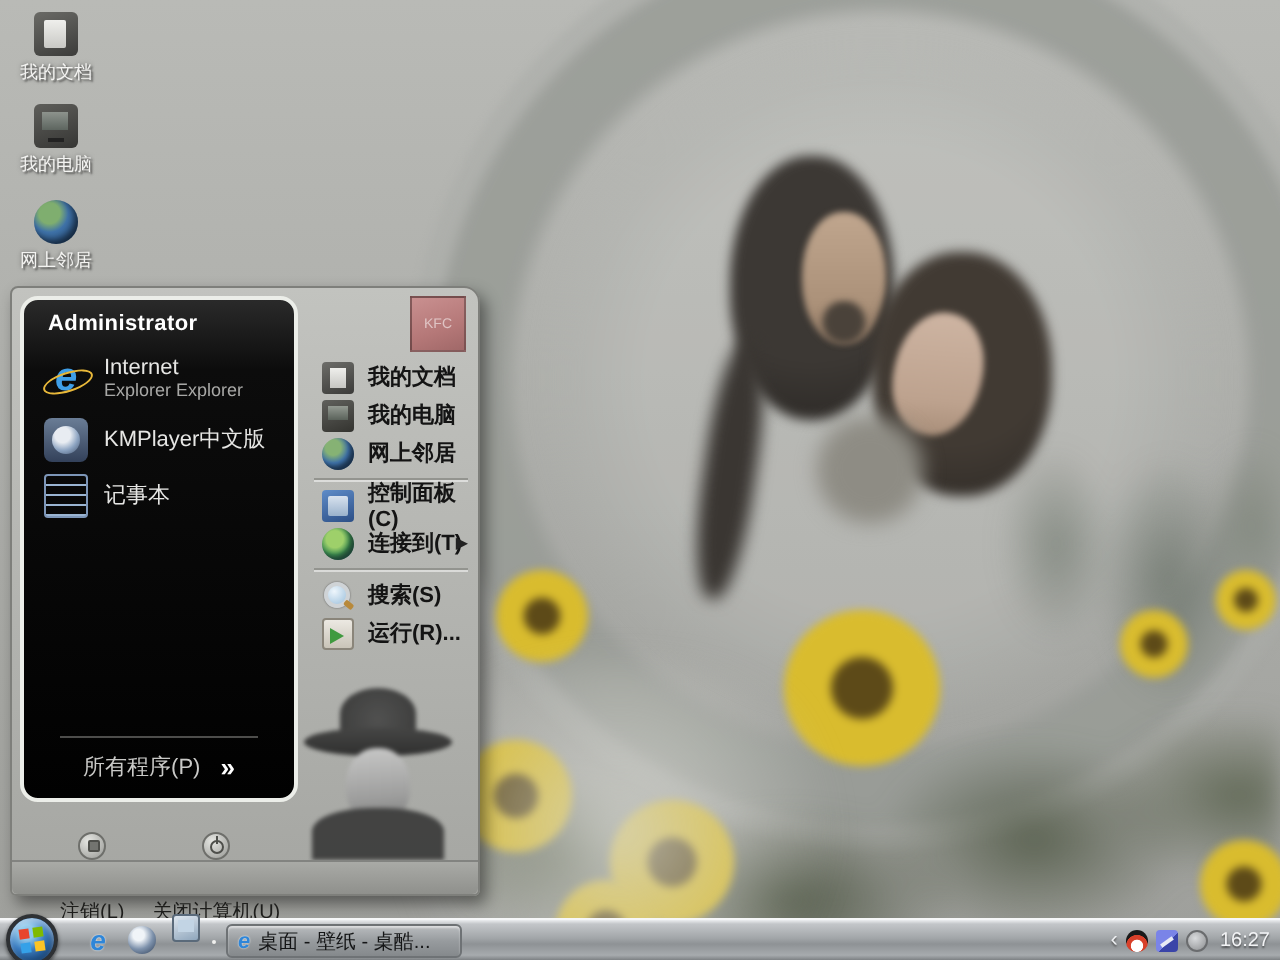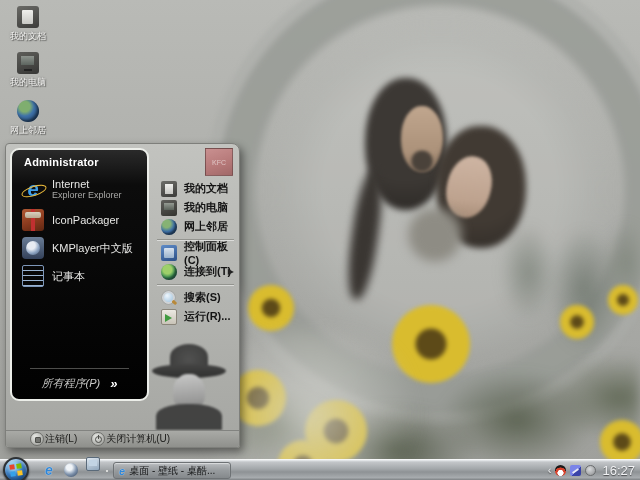--- a/index.html
+++ b/index.html
@@ -98,21 +98,21 @@
   .i-iconpkg{background:linear-gradient(160deg,#b05a34 0%,#8a3a1e 55%,#5e2712 100%);border-radius:3px;position:relative;}
   .i-iconpkg::after{content:"";position:absolute;left:3px;top:3px;width:16px;height:6px;background:linear-gradient(#d8d0c0,#b8a890);border-radius:2px;}
   .i-iconpkg::before{content:"";position:absolute;left:9px;top:0;width:4px;height:22px;background:#c03030;}
   .i-paint{background:linear-gradient(135deg,#e04040 0 30%,#3fa04a 30% 58%,#3f62c8 58% 100%);border-radius:4px 10px 4px 10px;position:relative;transform:rotate(-8deg);}
   .i-paint::after{content:"";position:absolute;left:9px;top:-3px;width:4px;height:10px;background:#e8e4da;border-radius:2px;transform:rotate(30deg);}
   .i-km{border-radius:4px;background:linear-gradient(180deg,#6a7d96 0%,#33415a 100%);position:relative;}
   .i-km::after{content:"";position:absolute;left:4px;top:4px;width:14px;height:14px;border-radius:50%;background:radial-gradient(circle at 38% 32%,#e8ecf2 0 30%,#8da4c2 60%,#40506a 100%);}
   .i-winrar{position:relative;background:linear-gradient(180deg,#4a66c8 0 33%,#c84a4a 33% 66%,#c8a34a 66% 100%);border-radius:2px;transform:rotate(-4deg);box-shadow:1px 1px 0 #222;}
   .i-notepad{background:linear-gradient(#eef4fc,#bcd2ec);border:1px solid #7d96b8;border-radius:2px;box-sizing:border-box;
     background-image:repeating-linear-gradient(180deg,transparent 0 4px,#9ab4d2 4px 5px);}
-  .sm-allprog{position:absolute;left:0;right:0;bottom:8px;display:flex;align-items:flex-end;gap:10px;justify-content:center;cursor:pointer;font-style:italic;}
+  .sm-allprog{position:absolute;left:0;right:0;bottom:8px;display:flex;align-items:flex-end;gap:10px;justify-content:center;cursor:pointer;}
   .sm-allprog .t{color:#c9c9c7;font-size:11px;}
   .sm-allprog .a{color:#fff;font-size:13px;font-weight:bold;}
   .sm-sep-dark{position:absolute;left:18px;right:18px;bottom:30px;height:1px;background:#4d4d4b;}
   
   .sm-right{position:absolute;left:147px;top:2px;right:3px;bottom:17px;}
   .avatar{position:absolute;right:3px;top:2px;width:26px;height:26px;border:1px solid rgba(60,40,40,.45);
     background:linear-gradient(160deg,#c99090 0%,#b57878 60%,#a06868 100%);
     color:rgba(255,255,255,.55);font-size:7px;display:flex;align-items:center;justify-content:center;}
   .sm-right-list{position:absolute;left:2px;top:33px;right:0;}
   .rc-item{display:flex;align-items:center;gap:7px;height:19px;padding-left:6px;cursor:pointer;position:relative;}
@@ -135,21 +135,21 @@
   .rc-sep{height:1px;background:#93948f;box-shadow:0 1px 0 rgba(255,255,255,.5);margin:3px 2px;}
   .watermark{position:absolute;right:4px;bottom:0;width:86px;height:92px;opacity:.8;filter:blur(1px) grayscale(1);}
   .wm-hatdome{position:absolute;left:24px;top:6px;width:38px;height:26px;border-radius:50% 50% 20% 20%;background:radial-gradient(circle at 50% 60%,#3a3a3a,#1e1e1e);}
   .wm-hatbrim{position:absolute;left:6px;top:26px;width:74px;height:14px;border-radius:50%;background:linear-gradient(#2c2c2c,#111);}
   .wm-face{position:absolute;left:27px;top:36px;width:32px;height:38px;border-radius:46%;background:linear-gradient(175deg,#cfcfcb 0%,#9a9a96 65%,#6e6e6a 100%);}
   .wm-shoulder{position:absolute;left:10px;top:66px;width:66px;height:26px;border-radius:45% 45% 0 0;background:#2a2a28;}
   
   .sm-footer{position:absolute;left:0;right:0;bottom:0;height:16px;
     background:linear-gradient(180deg,#a9aaa6,#8f908c);border-top:1px solid #828380;
     border-radius:0 0 3px 3px;display:flex;align-items:center;gap:14px;padding-left:24px;}
-  .ft-btn{display:flex;align-items:center;gap:1px;cursor:pointer;}
+  .ft-btn{display:flex;align-items:center;gap:19px;cursor:pointer;flex-direction:column;}
   .ft-btn .txt{font-size:10px;color:#1d1d1b;}
   .ft-ico{width:12px;height:12px;border-radius:50%;border:1px solid #6e6f6b;
     background:radial-gradient(circle at 35% 30%,#e6e7e3,#979894);position:relative;}
   .ft-ico::after{content:"";position:absolute;left:4px;top:2px;width:3px;height:7px;background:#55565??;}
   .ft-ico.lock::after{content:"";position:absolute;left:3.5px;top:3.5px;width:4px;height:4px;border:1px solid #4e4f4b;border-radius:1px;background:#737470;}
   .ft-ico.power::after{content:"";position:absolute;left:3px;top:3px;width:5px;height:5px;border:1px solid #4e4f4b;border-radius:50%;}
   .ft-ico.power::before{content:"";position:absolute;left:5.5px;top:1.5px;width:1px;height:4px;background:#4e4f4b;}
   
   .taskbar{position:absolute;left:0;bottom:0;width:640px;height:20px;
     background:linear-gradient(180deg,#eceef0 0%,#c3c6c9 10%,#a2a6a9 45%,#8e9295 60%,#a7abae 88%,#7d8184 100%);
@@ -175,21 +175,21 @@
     display:flex;align-items:center;gap:4px;padding:0 5px;}
   .task-btn .mini-ie{color:#2f86d8;font-size:11px;font-weight:bold;font-style:italic;text-shadow:0 0 1px #fff;}
   .task-btn .txt{font-size:10px;color:#15161?;color:#141516;white-space:nowrap;overflow:hidden;text-overflow:ellipsis;}
   .tray{position:absolute;right:2px;bottom:0;height:20px;display:flex;align-items:center;gap:4px;padding-right:3px;}
   .chev{color:#eef0f2;font-size:11px;line-height:20px;text-shadow:0 1px 1px #555;cursor:pointer;}
   .tray-ico{width:11px;height:11px;cursor:pointer;}
   .t-qq{border-radius:50% 50% 45% 45%;background:radial-gradient(circle at 50% 72%,#fff 0 30%,#d8402a 34% 55%,#1a1a1a 58%);}
   .t-theme{border-radius:2px;background:linear-gradient(135deg,#7a84e8 0 55%,#3a44a8 55%);position:relative;}
   .t-theme::after{content:"";position:absolute;left:2px;top:5px;width:7px;height:2px;background:#e8eaf4;transform:rotate(-35deg);}
   .t-vol{border-radius:50%;background:radial-gradient(circle at 40% 35%,#d8dadc,#8c8e90);border:1px solid #6a6c6e;box-sizing:border-box;}
-  .tray-time{font-size:13px;color:#f2f3f5;text-shadow:0 1px 1px #4a4c4e;margin-left:2px;}
+  .tray-time{font-size:10px;color:#f2f3f5;text-shadow:0 1px 1px #4a4c4e;margin-left:2px;}
 </style>
 </head>
 <body>
 
 <div class="wallpaper">
   <div class="wp-base"></div>
   <div class="wp-ring"></div>
   <div class="wp-ring2"></div>
   <div class="wp-trees"></div>
   <div class="man-hair"></div>
@@ -231,24 +231,20 @@
     <div class="sm-user">Administrator</div>
 
     <div class="sm-item" style="height:30px;">
       <div class="picon i-ie">e</div>
       <div>
         <div class="txt">Internet</div>
         <div class="sub">Explorer Explorer</div>
       </div>
     </div>
     <div class="sm-item">
-      <div class="picon i-iconpkg"></div>
-      <div class="txt">IconPackager</div>
-    </div>
-    <div class="sm-item">
       <div class="picon i-km"></div>
       <div class="txt">KMPlayer中文版</div>
     </div>
     <div class="sm-item">
       <div class="picon i-notepad"></div>
       <div class="txt">记事本</div>
     </div>
 
     <div class="sm-sep-dark"></div>
     <div class="sm-allprog">

